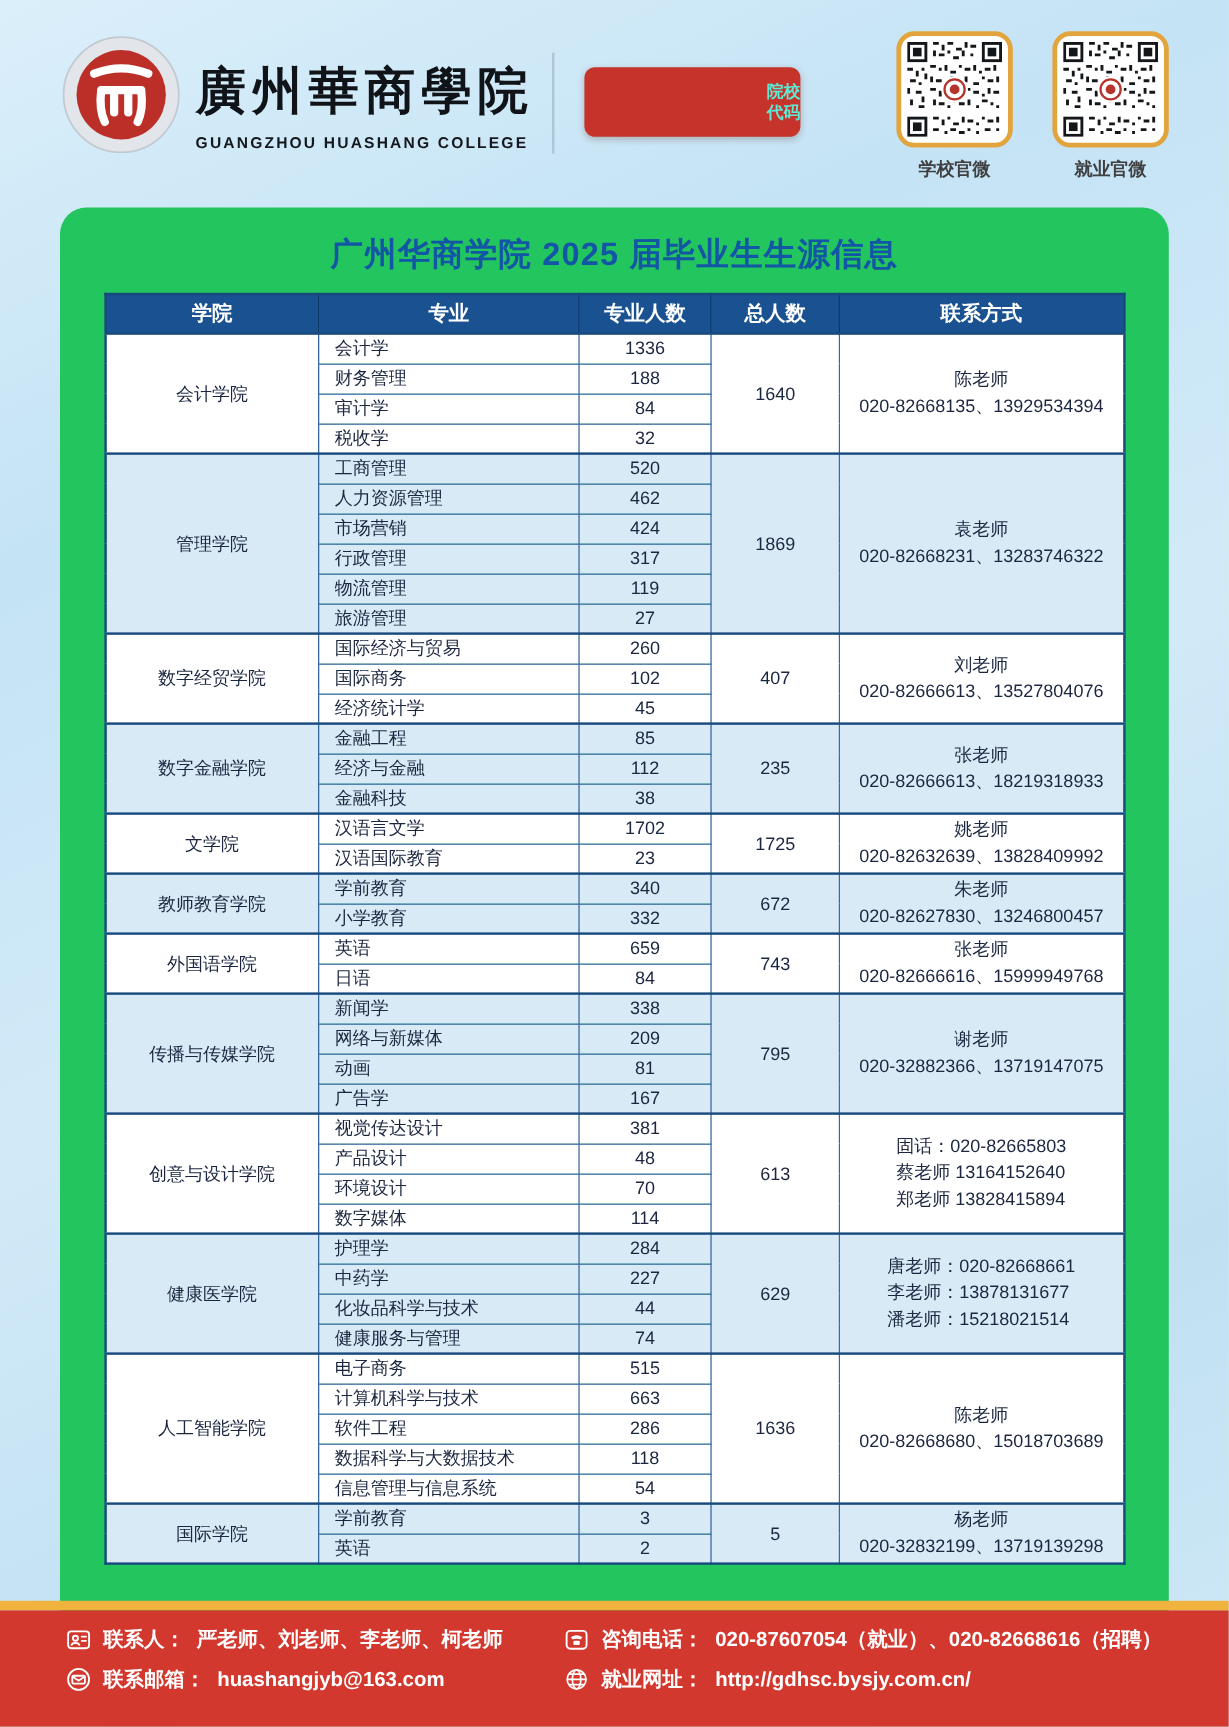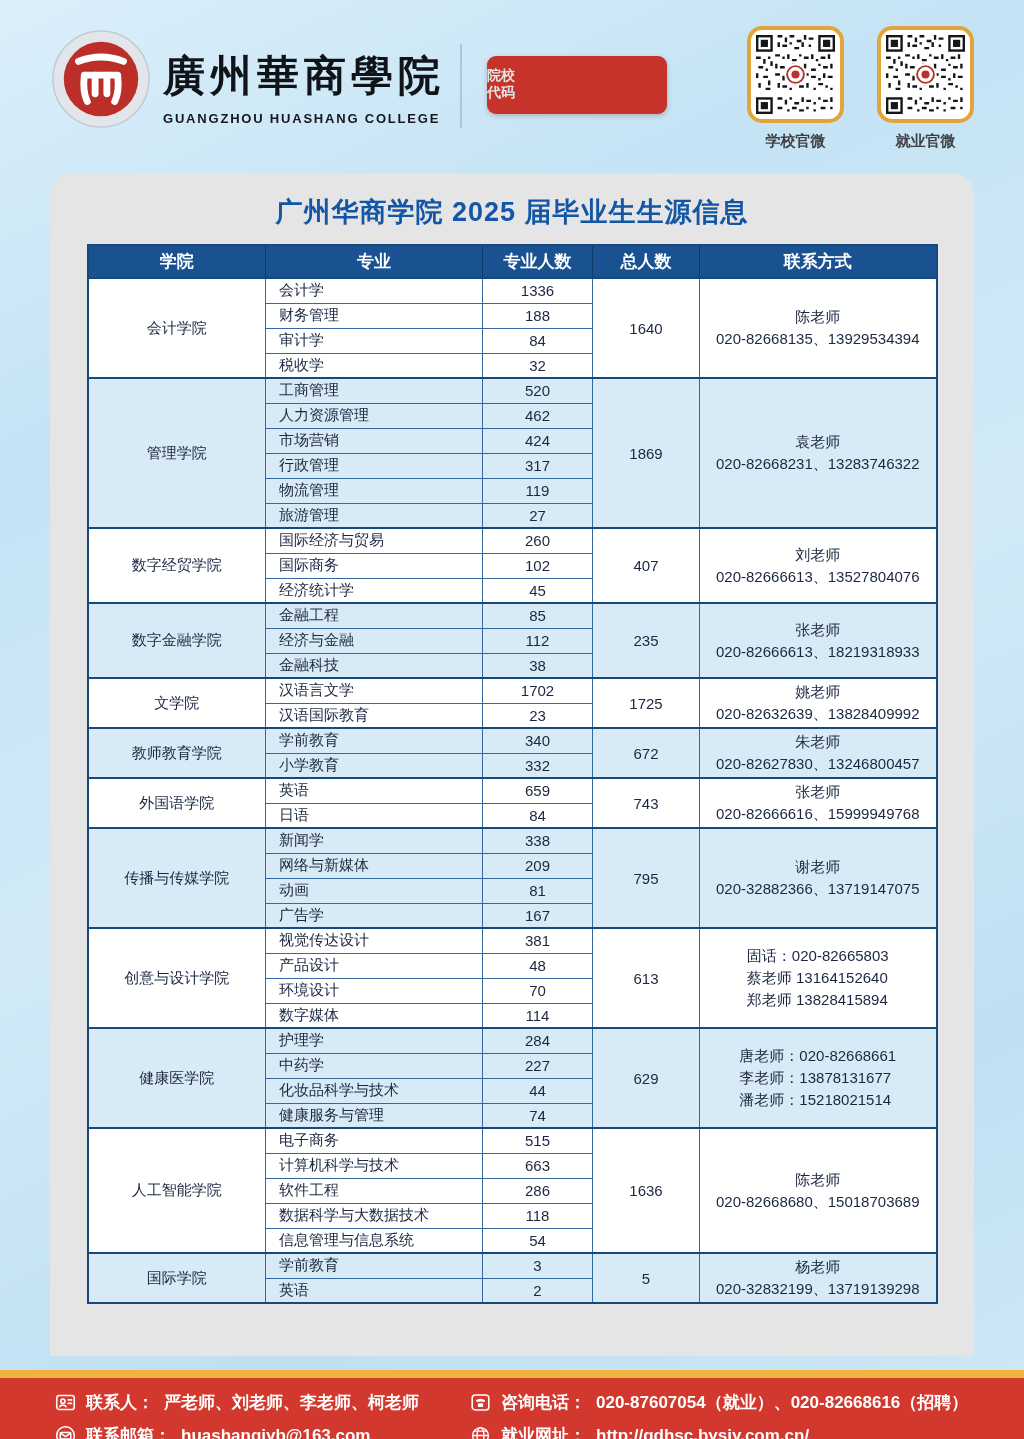--- a/index.html
+++ b/index.html
@@ -10,50 +10,50 @@
     font-family:"Liberation Sans","DejaVu Sans",sans-serif;
   }
   
   .logo { position:absolute; left:52px; top:30px; width:98px; height:98px; }
   .brand { position:absolute; left:163px; top:48px; }
   .brand-zh { font-size:42px; font-weight:bold; color:#101418; letter-spacing:5px;
               font-family:"Liberation Serif","DejaVu Serif",serif; }
   .brand-en { font-size:13px; color:#15181c; letter-spacing:1.8px; margin-top:7px; font-weight:bold; }
   .hdr-divider { position:absolute; left:460px; top:44px; width:2px; height:84px; background:#8fa3b8; opacity:.5; }
   .code-box { position:absolute; left:487px; top:56px; width:180px; height:58px; background:#c5332b;
-              border-radius:9px; display:flex; align-items:center; justify-content:space-between; gap:9px;
-              color:#e5e5e5; box-shadow:0 2px 5px rgba(90,40,20,.25);font-family:Liberation Mono, monospace; }
+              border-radius:9px; display:flex; align-items:center; justify-content:flex-end; gap:9px;
+              color:#5eead4; box-shadow:0 2px 5px rgba(90,40,20,.25); }
   .code-label { display:flex; flex-direction:column; font-size:14px; font-weight:bold; line-height:1.25; }
   .code-value { font-size:44px; font-weight:bold; letter-spacing:2px; }
   .qr-group { position:absolute; right:50px; top:26px; display:flex; gap:33px; }
   .qr-item { display:flex; flex-direction:column; align-items:center; width:97px; }
   .qr-box { width:97px; height:97px; background:#fff; border:4px solid #e2a43c; border-radius:15px; padding:5px; }
   .qr-box svg { width:100%; height:100%; display:block; }
   .qr-label { margin-top:9px; font-size:15px; color:#404040; font-weight:bold; }
   
   .card { position:absolute; left:50px; top:173px; width:924px; height:1183px;
-          background:#e5e5e5; border-radius:22px 22px 0 0; }
+          background:#22c55e; border-radius:22px 22px 0 0; }
   .page-title { margin:0; padding-top:21px; text-align:center; font-size:27px; font-weight:bold;
                 color:#1356a5; letter-spacing:1px; }
   table { margin:14px auto 0; border-collapse:collapse; table-layout:fixed; width:849px;
           border:2px solid #17497d; }
   th { background:#1a5291; color:#fff; font-size:17px; font-weight:bold; height:33px;
        border:1px solid #0e3a68; padding:0; }
   td { height:25px; padding:0 2px; font-size:15px; color:#1b2740; border:1px solid #35699f;
        background:#fff; text-align:center; }
   tbody { border-top:2px solid #17497d; }
   tbody.alt td { background:#d8eaf6; }
   td.major { text-align:left; padding-left:13px; }
   .contact-lines { line-height:1.45; font-size:15px; }
   .contact-lines.left { display:inline-block; text-align:left; }
   .summary { margin:17px 0 0 38px; font-size:20px; font-weight:bold; color:#1356a5; letter-spacing:.5px; }
   
   .footer { position:absolute; left:0; bottom:0; width:1024px; }
   .footer-strip { height:8px; background:#efb33e; }
-  .footer-bar { height:61px; background:#d2382e; display:flex; padding:13px 0 0 55px; color:#fff; }
+  .footer-bar { height:97px; background:#d2382e; display:flex; padding:13px 0 0 55px; color:#fff; }
   .footer-col { display:flex; flex-direction:column; gap:10px; }
   .footer-col.left { width:415px; }
   .footer-row { display:flex; align-items:center; gap:10px; font-size:17px; font-weight:bold; white-space:nowrap; }
   .footer-icon { width:21px; height:21px; flex:0 0 auto; }
   .footer-icon svg { width:100%; height:100%; display:block; }
 </style>
 </head>
 <body>
 
 <svg width="0" height="0" style="position:absolute" aria-hidden="true">

